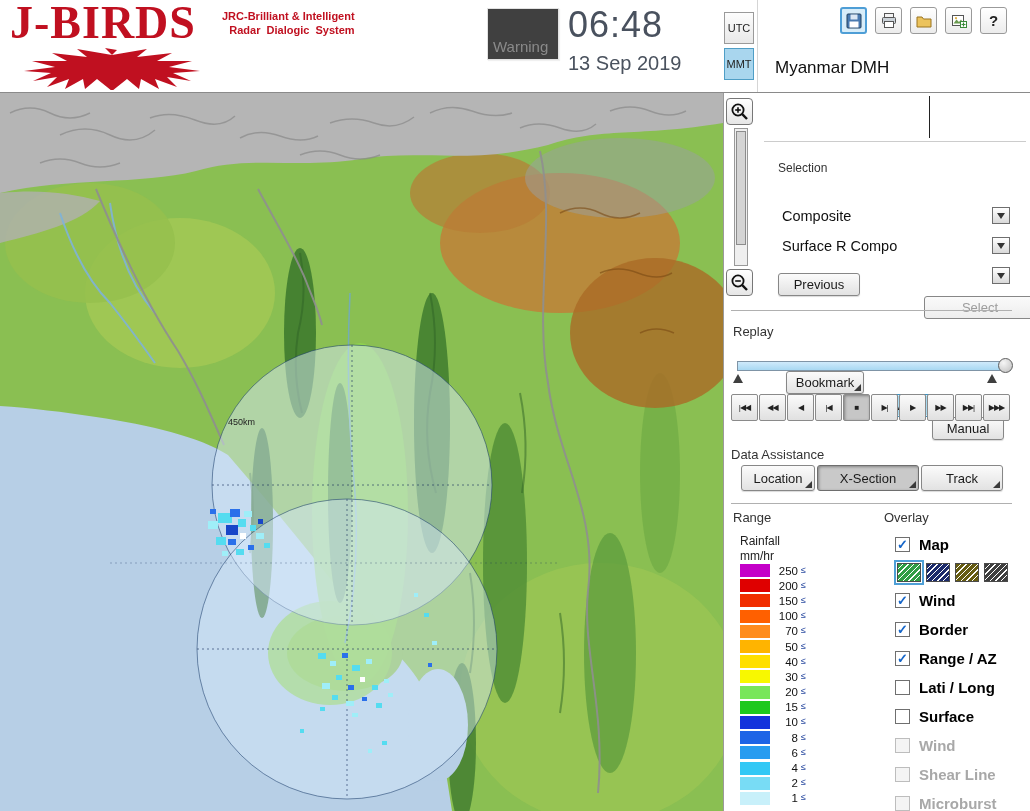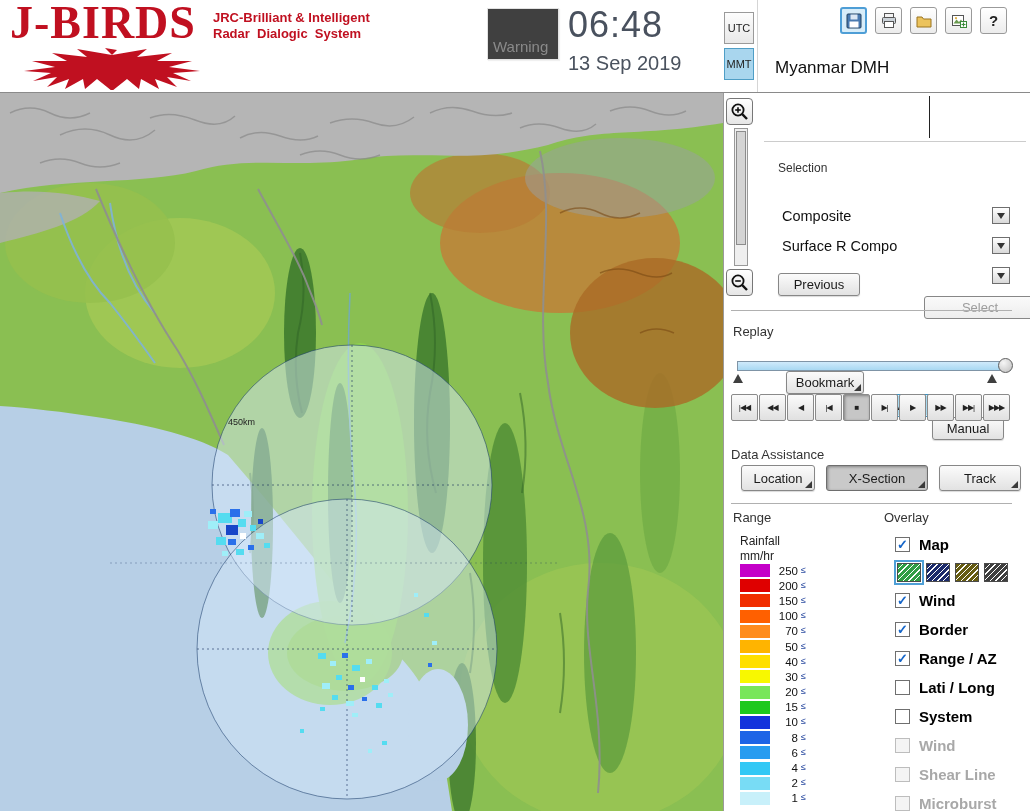--- a/index.html
+++ b/index.html
@@ -4,21 +4,21 @@
 <style>
   html,body{margin:0;padding:0;background:#666;}
   .app{position:relative;width:1030px;height:811px;background:#fff;overflow:hidden;
        font-family:"Liberation Sans",sans-serif;-webkit-font-smoothing:antialiased;}
   .a{position:absolute;}
 
   
   .hdr{position:absolute;left:0;top:0;width:1030px;height:92px;background:#fff;border-bottom:1px solid #8a8a8a;}
   .logo-title{position:absolute;left:10px;top:-4px;font-family:"Liberation Serif",serif;font-weight:bold;
               font-size:46px;color:#c01020;letter-spacing:1px;}
-  .logo-sub{position:absolute;left:213px;top:10px;color:#c01020;font-weight:bold;font-size:13px;line-height:1.25;white-space:pre;}
+  .logo-sub{position:absolute;left:222px;top:10px;color:#c01020;font-weight:bold;font-size:11px;line-height:1.25;white-space:pre;text-align:right;}
   .eagle{position:absolute;left:14px;top:46px;}
   .warning-box{position:absolute;left:487px;top:8px;width:70px;height:50px;background:#404040;border:1px solid #e2e2e2;
                box-shadow:1px 1px 1px rgba(0,0,0,.06);}
   .warning-box span{position:absolute;left:5px;bottom:4px;color:#8a8a8a;font-size:15px;}
   .time{position:absolute;left:568px;top:4px;font-size:36px;color:#49515e;letter-spacing:1px;}
   .date{position:absolute;left:568px;top:52px;font-size:20px;color:#4a525e;}
   .tzcol{position:absolute;left:724px;top:12px;width:30px;}
   .tzbtn{width:30px;height:32px;margin-bottom:4px;border:1px solid #9a9a9a;background:linear-gradient(#fdfdfd,#e8e8e8);
          font-size:11px;color:#222;display:flex;align-items:center;justify-content:center;box-sizing:border-box;
          font-family:inherit;padding:0;}
@@ -67,21 +67,21 @@
           border:1px solid #5e5e5e;background:radial-gradient(circle at 35% 30%,#f6f6f6,#bdbdbd);box-sizing:border-box;}
   .mk{position:absolute;width:0;height:0;border-left:5px solid transparent;border-right:5px solid transparent;
       border-bottom:9px solid #3f3f3f;}
 
   .playbar{position:absolute;left:7px;top:301px;display:flex;gap:1px;}
   .pbtn{width:27px;height:27px;border:1px solid #8a8a8a;border-radius:2px;background:linear-gradient(#fbfbfb,#e0e0e0);
         font-size:8px;letter-spacing:-1px;color:#222;display:flex;align-items:center;justify-content:center;
         padding:0;box-sizing:border-box;font-family:inherit;}
   .pbtn.pressed{background:#c6c6c6;box-shadow:inset 1px 1px 3px rgba(0,0,0,.35);}
 
-  .da-row{position:absolute;left:17px;top:372px;display:flex;gap:11px;}
+  .da-row{position:absolute;left:17px;top:372px;display:flex;gap:2px;}
   .da-row .btn{height:26px;}
   .da-row .btn:nth-child(1){width:74px;}
   .da-row .btn:nth-child(2){width:102px;}
   .da-row .btn:nth-child(3){width:82px;}
 
   .legend-sub{position:absolute;font-size:12px;color:#222;}
   .lrows{position:absolute;left:16px;top:470px;}
   .lrow{display:flex;align-items:center;height:15.2px;}
   .lsw{width:30px;height:13px;display:inline-block;}
   .lval{display:inline-block;width:26px;text-align:right;font-size:11.5px;color:#111;margin-left:2px;}
@@ -480,21 +480,21 @@
           <div class="ovrow">
             <span class="cb on">✓</span>
             <span class="ovlabel">Range / AZ</span>
           </div>
           <div class="ovrow">
             <span class="cb"></span>
             <span class="ovlabel">Lati / Long</span>
           </div>
           <div class="ovrow">
             <span class="cb"></span>
-            <span class="ovlabel">System</span>
+            <span class="ovlabel">Surface</span>
           </div>
           <div class="ovrow disabled">
             <span class="cb"></span>
             <span class="ovlabel">Wind</span>
           </div>
           <div class="ovrow disabled">
             <span class="cb"></span>
             <span class="ovlabel">Shear Line</span>
           </div>
           <div class="ovrow disabled">

